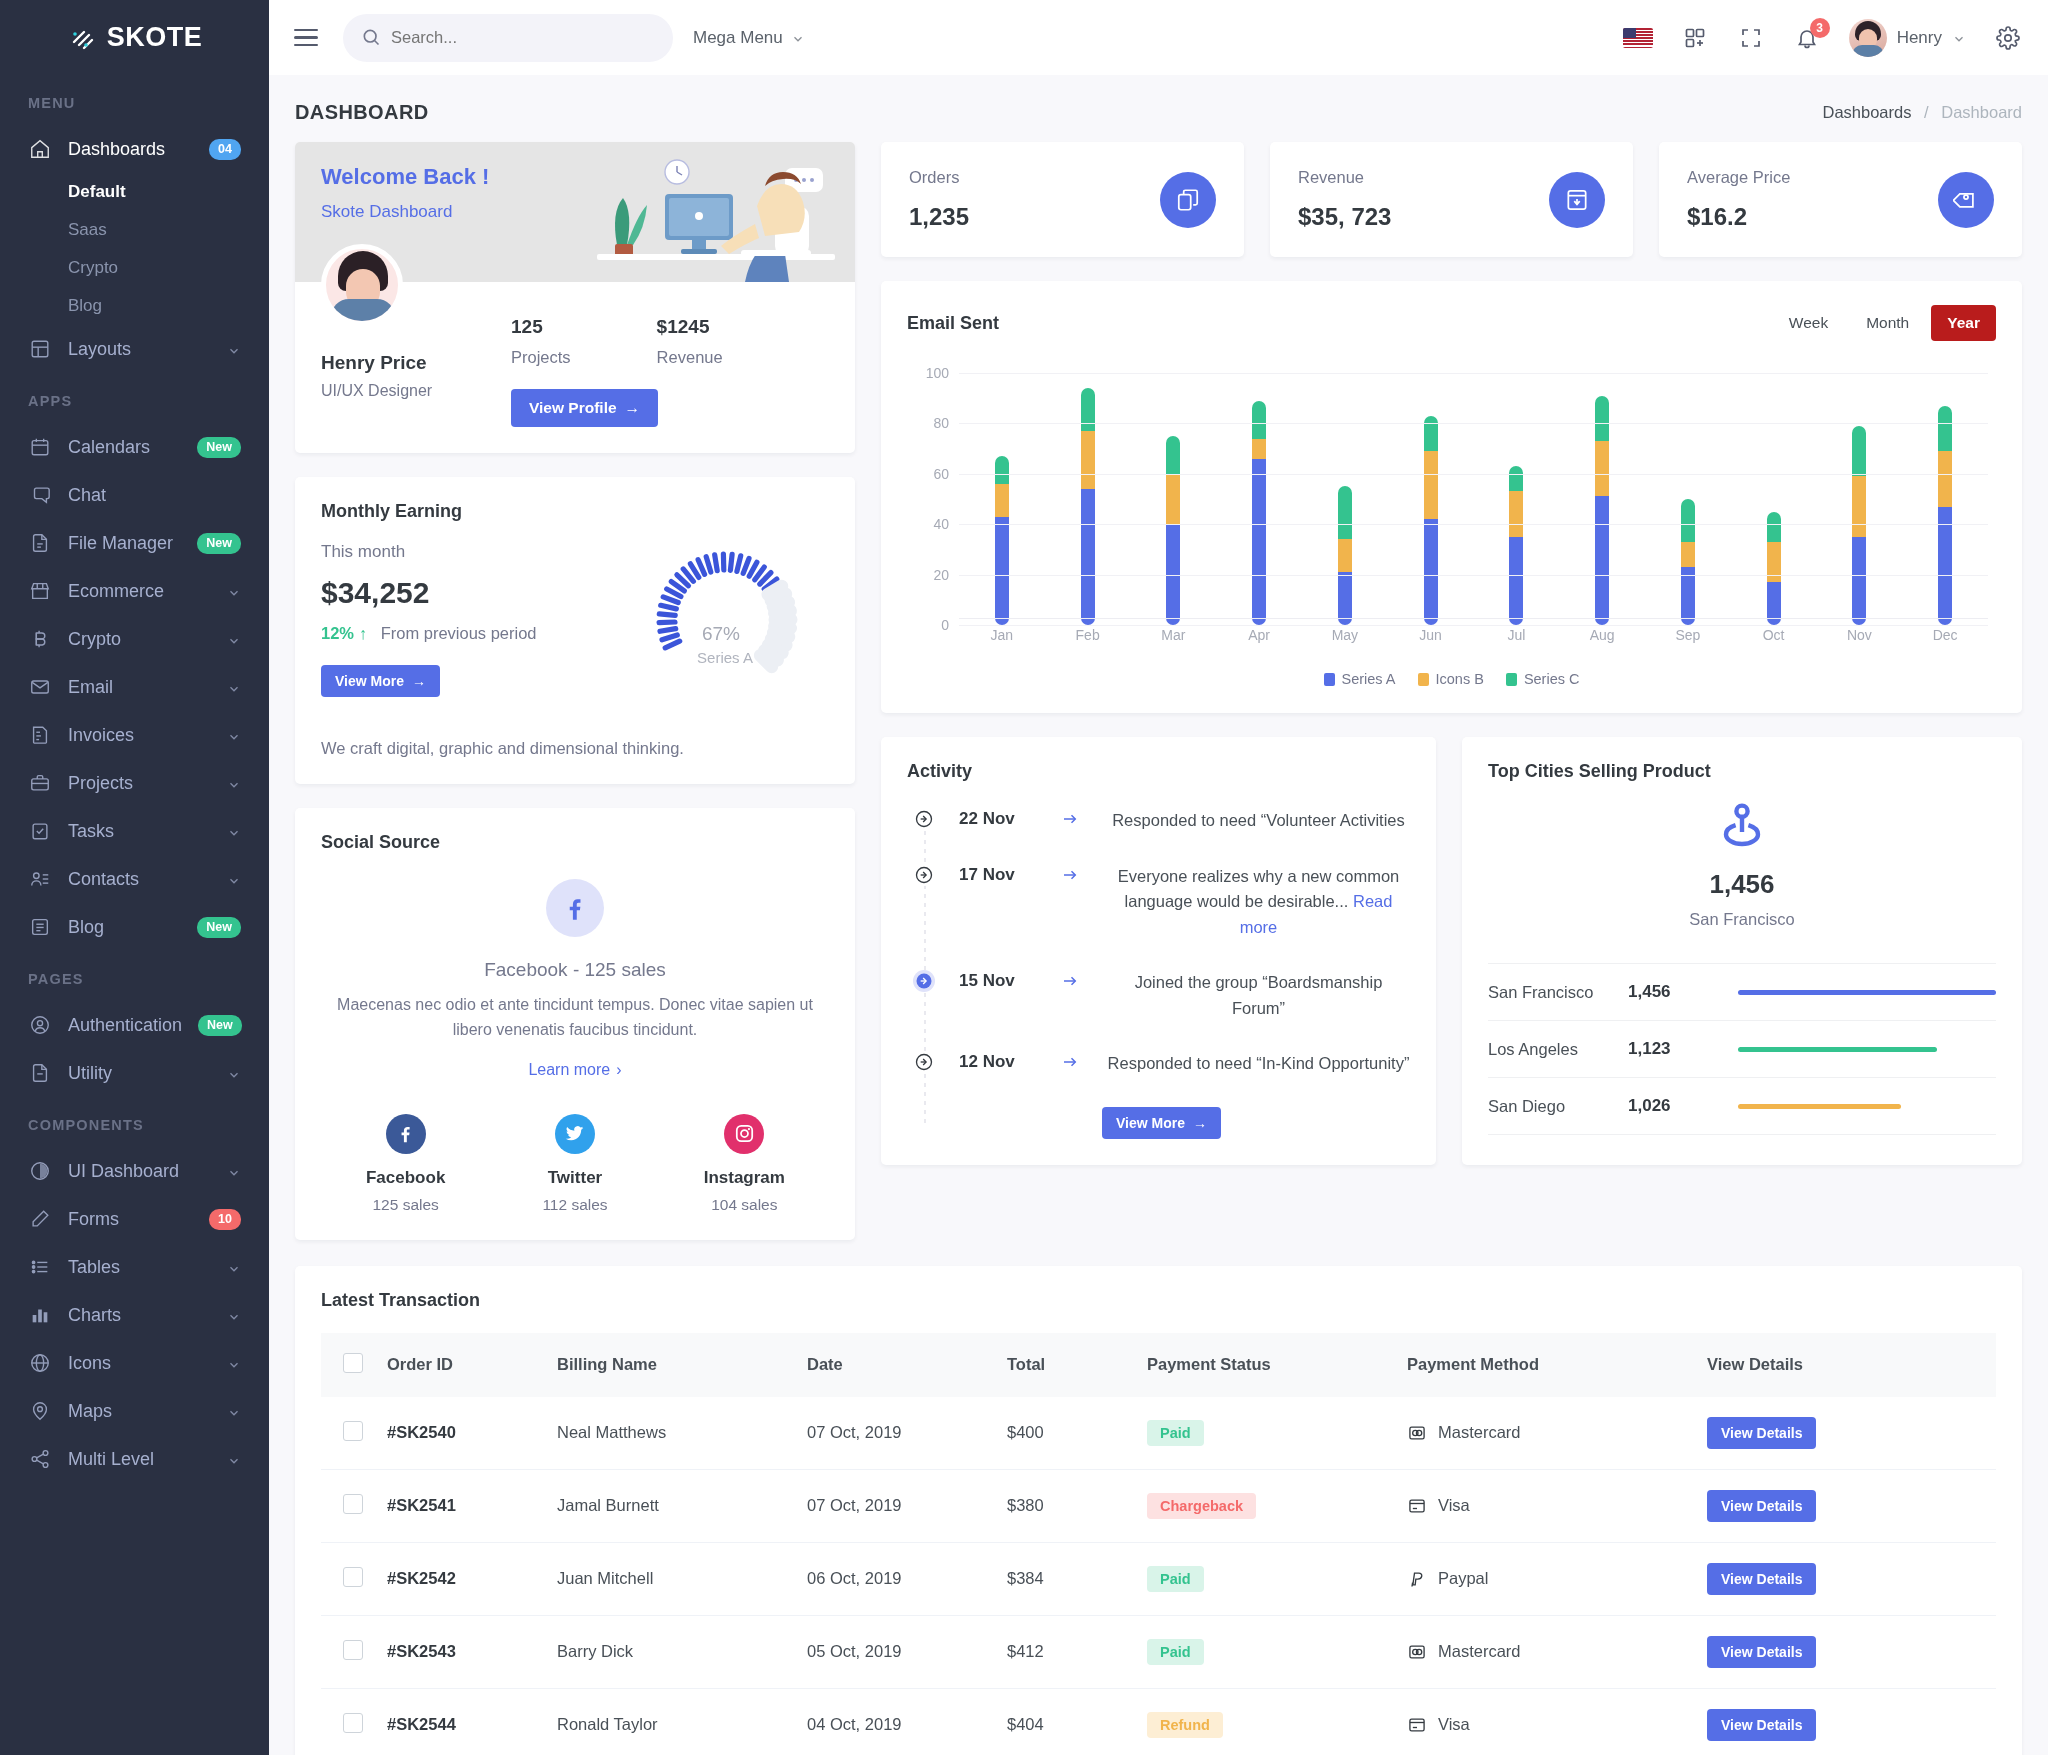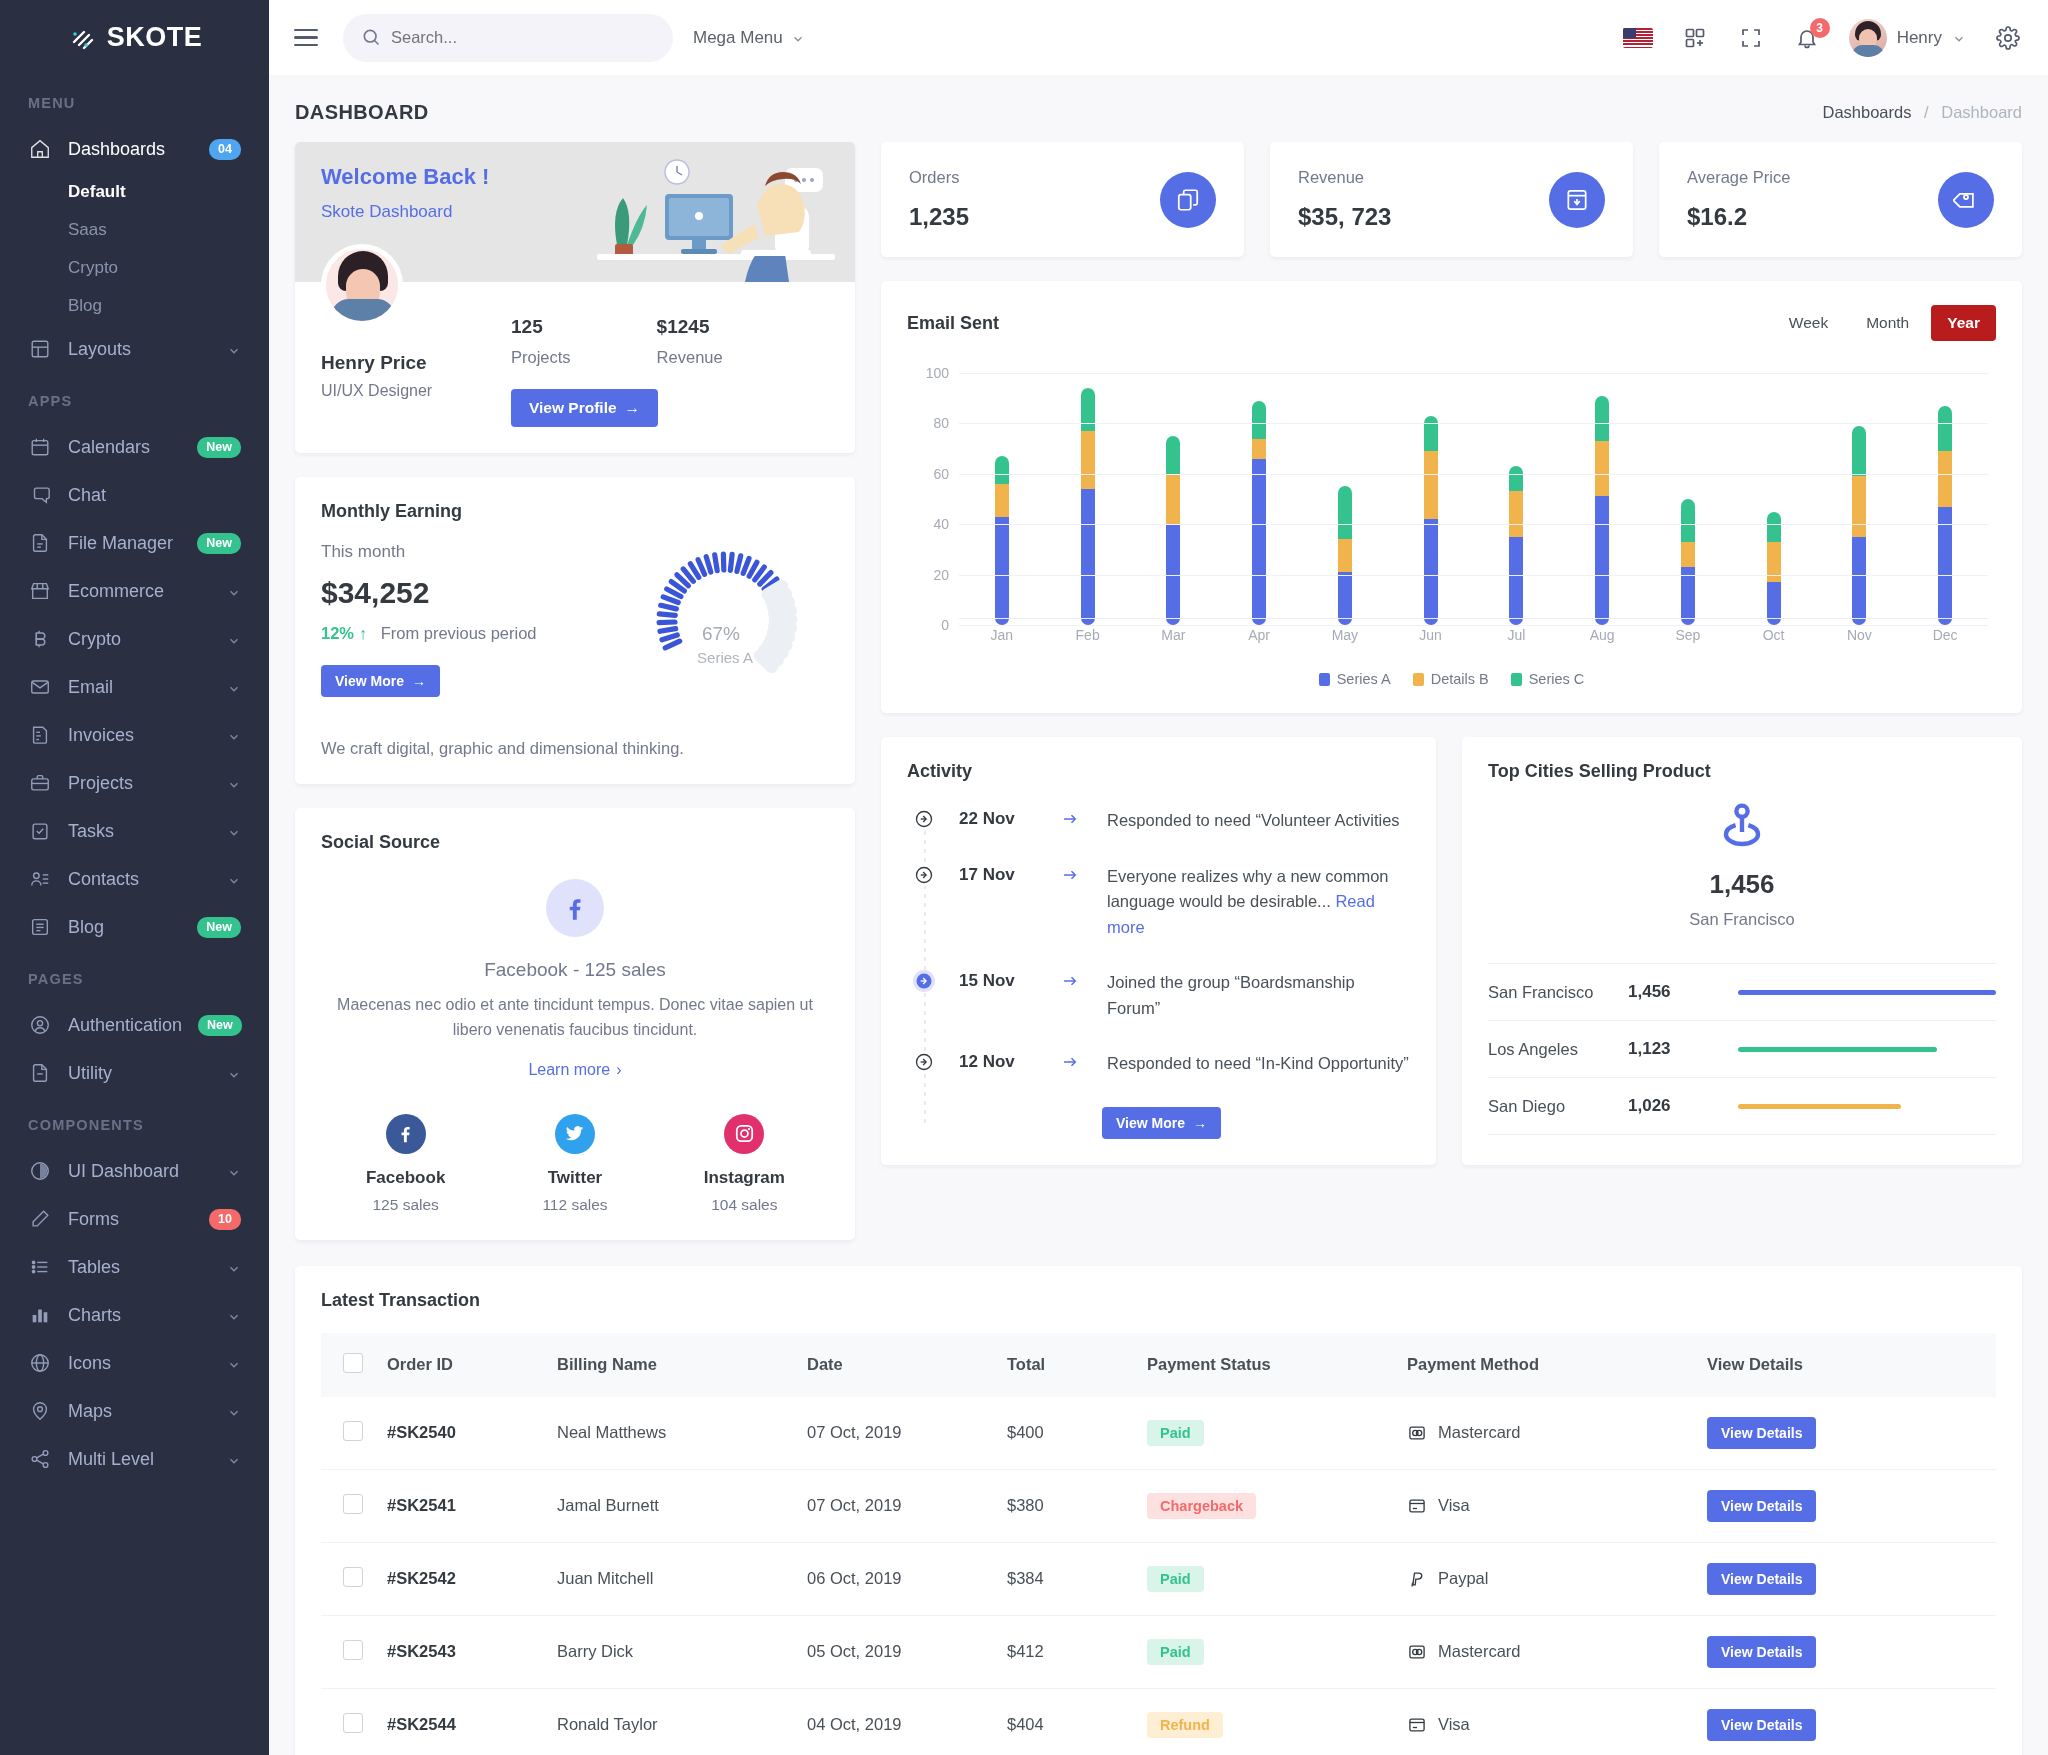--- a/index.html
+++ b/index.html
@@ -150,21 +150,21 @@
   
   .timeline { margin-top:26px; position:relative; padding-left:6px; }
   .tl-line { position:absolute; left:17px; top:14px; bottom:16px; width:2px; background:repeating-linear-gradient(to bottom,#e9e9ef 0,#e9e9ef 4px,transparent 4px,transparent 9px); }
   .tl-row { display:flex; align-items:flex-start; gap:24px; margin-bottom:30px; position:relative; }
   .tl-dot { width:22px; height:22px; flex:0 0 22px; border-radius:50%; display:flex; align-items:center; justify-content:center; background:#fff; color:#343a40; z-index:1; }
   .tl-dot svg { width:20px; height:20px; stroke:currentColor; fill:none; stroke-width:1.6; }
   .tl-dot.hl { background:#dfe2fa; color:#556ee6; }
   .tl-date { font-size:17px; font-weight:bold; color:#343a40; width:78px; flex:0 0 78px; padding-top:1px; }
   .tl-arrow { color:#556ee6; flex:0 0 22px; padding-top:2px; }
   .tl-arrow svg { width:18px; height:18px; stroke:currentColor; fill:none; stroke-width:2; }
-  .tl-text { flex:1; font-size:16.5px; color:#495057; line-height:1.55; }
+  .tl-text { flex:1; font-size:16.5px; color:#495057; line-height:1.55;text-align:center; }
   .tl-text a { color:#556ee6; text-decoration:none; }
   .tl-btn { text-align:center; margin-top:6px; }
 
   
   .tc-center { text-align:center; margin-top:20px; }
   .tc-pin { color:#556ee6; }
   .tc-pin svg { width:48px; height:48px; stroke:currentColor; fill:none; stroke-width:2.2; }
   .tc-big { font-size:26px; font-weight:bold; color:#343a40; margin-top:14px; }
   .tc-city { font-size:16.5px; color:#74788d; margin-top:10px; }
   .tc-table { margin-top:34px; }
@@ -947,21 +947,21 @@
                   <div class="xlab">Dec</div>
                 </div>
             </div>
             <div class="legend" id="legend">
                 <div class="leg">
                   <i style="background:#556ee6"></i>
                   <span>Series A</span>
                 </div>
                 <div class="leg">
                   <i style="background:#f1b44c"></i>
-                  <span>Details B</span>
+                  <span>Icons B</span>
                 </div>
                 <div class="leg">
                   <i style="background:#34c38f"></i>
                   <span>Series C</span>
                 </div>
               </div>
           </div>
 
           <div style="display:flex;gap:26px;align-items:stretch">
             <div class="card card-pad" style="flex:1;min-height:420px">

